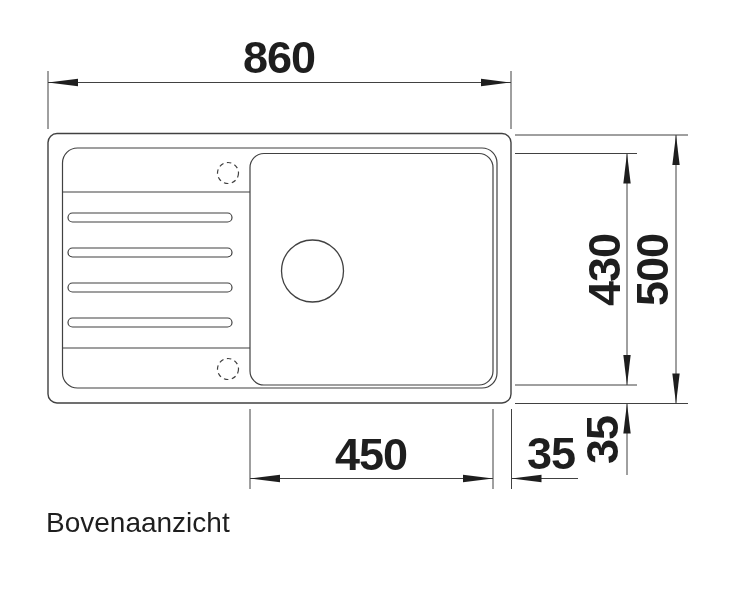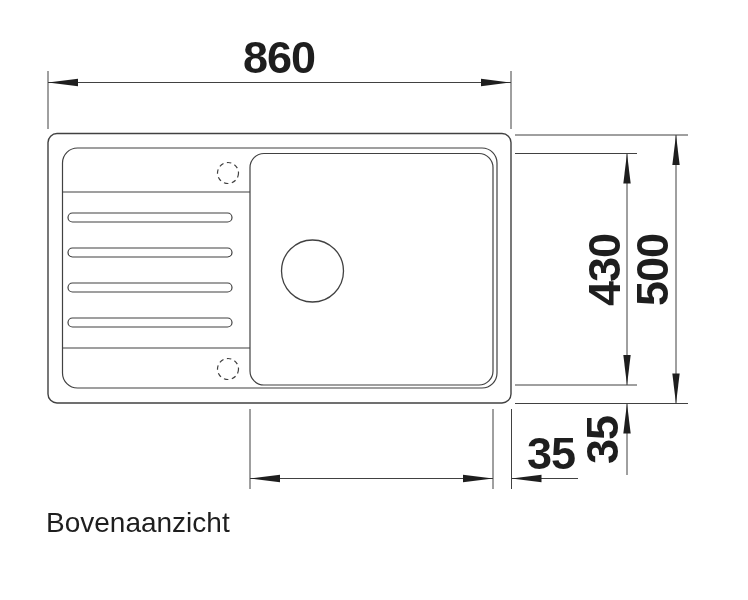--- a/index.html
+++ b/index.html
@@ -114,20 +114,21 @@
 
       <g>
         <line x1="627" y1="403.5" x2="627" y2="475"></line>
         <polygon points="627,403.5 623.3,433.5 630.7,433.5" fill="#1e1e1e" stroke="none"></polygon>
       </g>
     </g>
   </svg>
 
   <div class="dim-label" style="left:279px; top:57px;">860</div>
 
+  <div class="dim-label" style="left:371px; top:454px;">450</div>
 
   <div class="dim-label" style="left:551px; top:453px;">35</div>
 
   <div class="dim-label vertical" style="left:604px; top:270px;">430</div>
 
   <div class="dim-label vertical" style="left:652px; top:270px;">500</div>
 
   <div class="dim-label vertical" style="left:602px; top:440px;">35</div>
 
   <div class="view-title">Bovenaanzicht</div>

